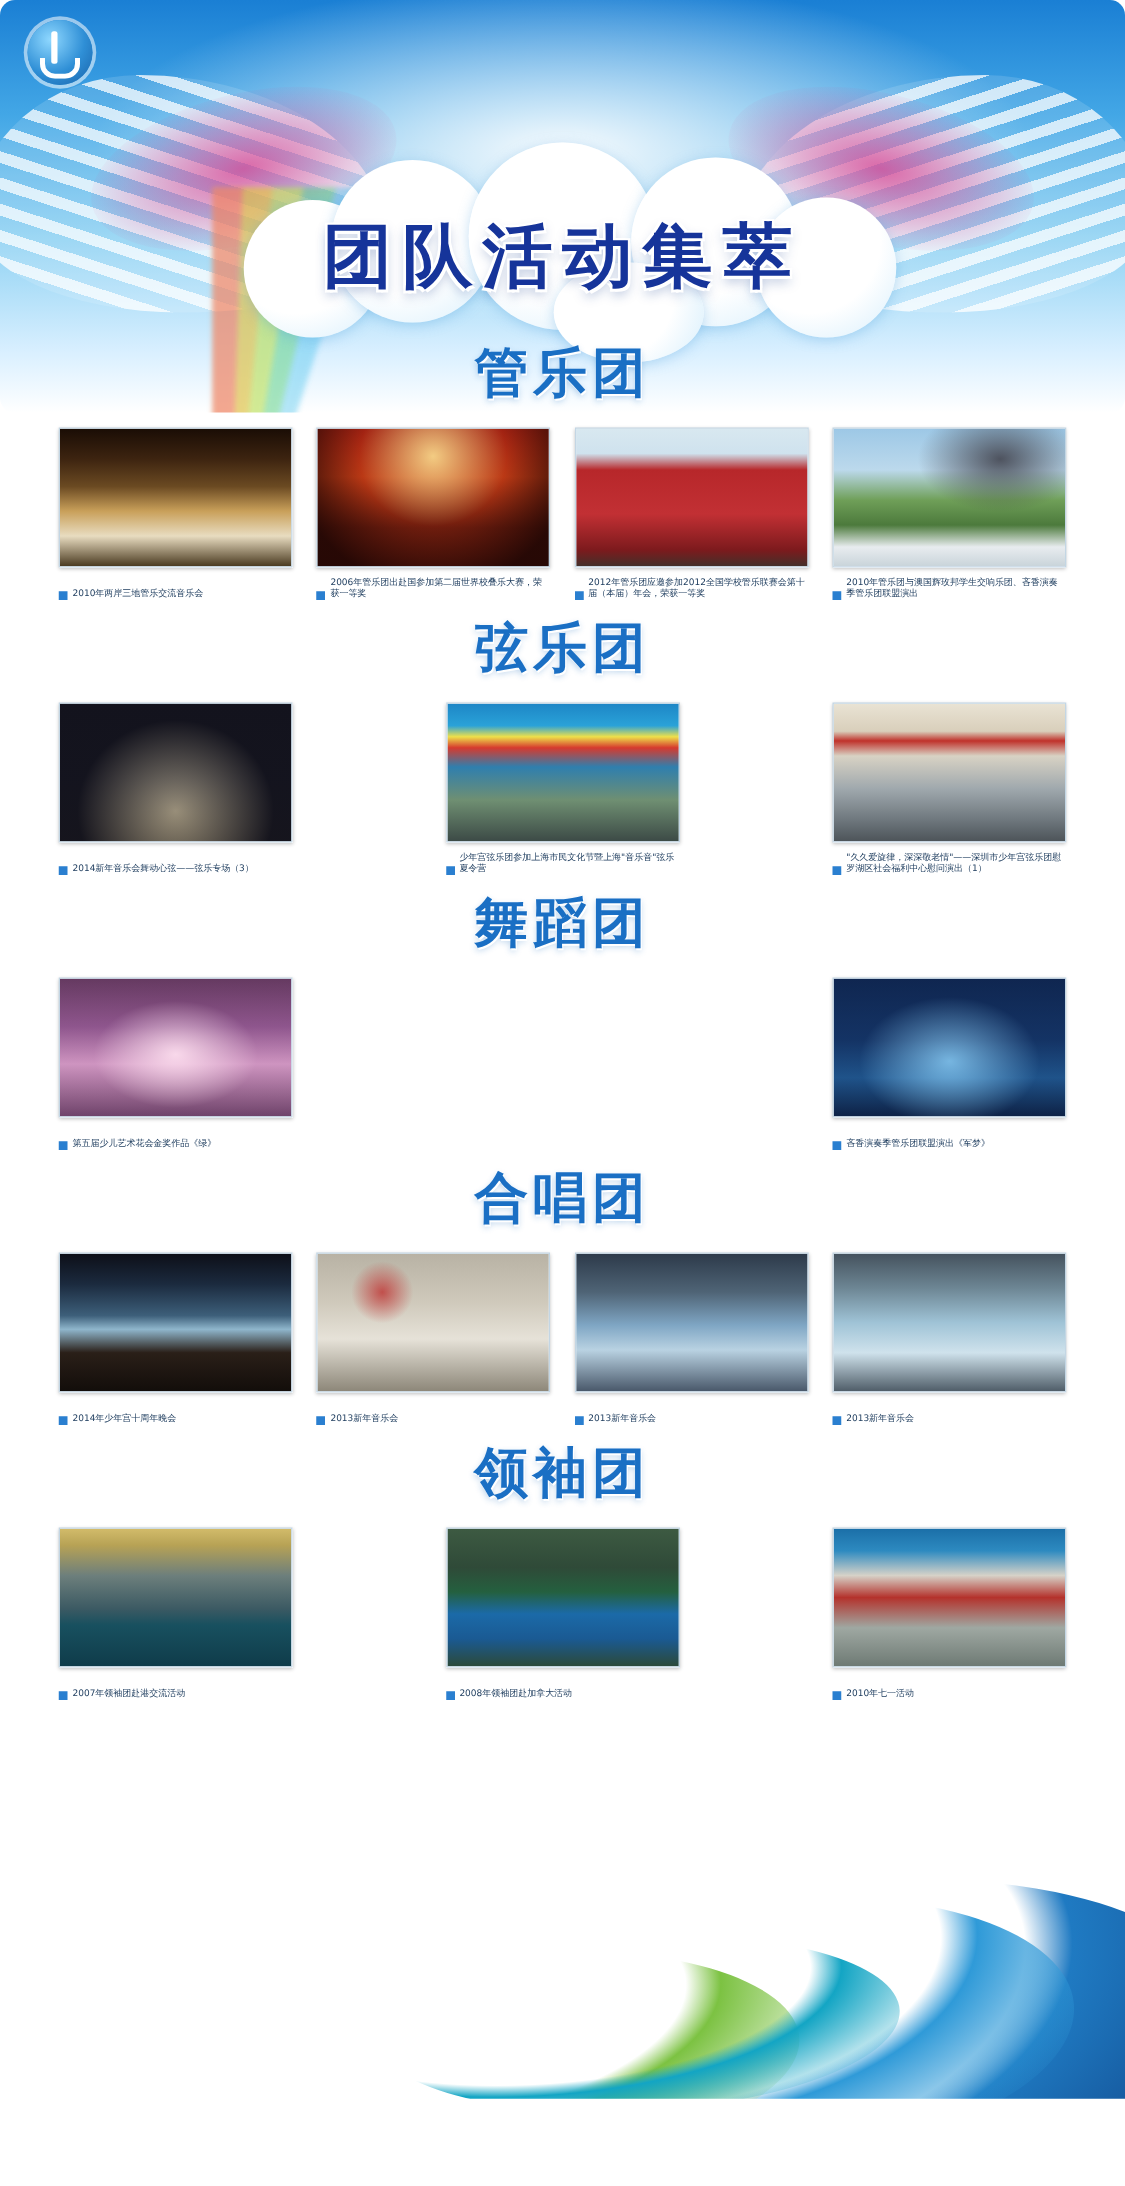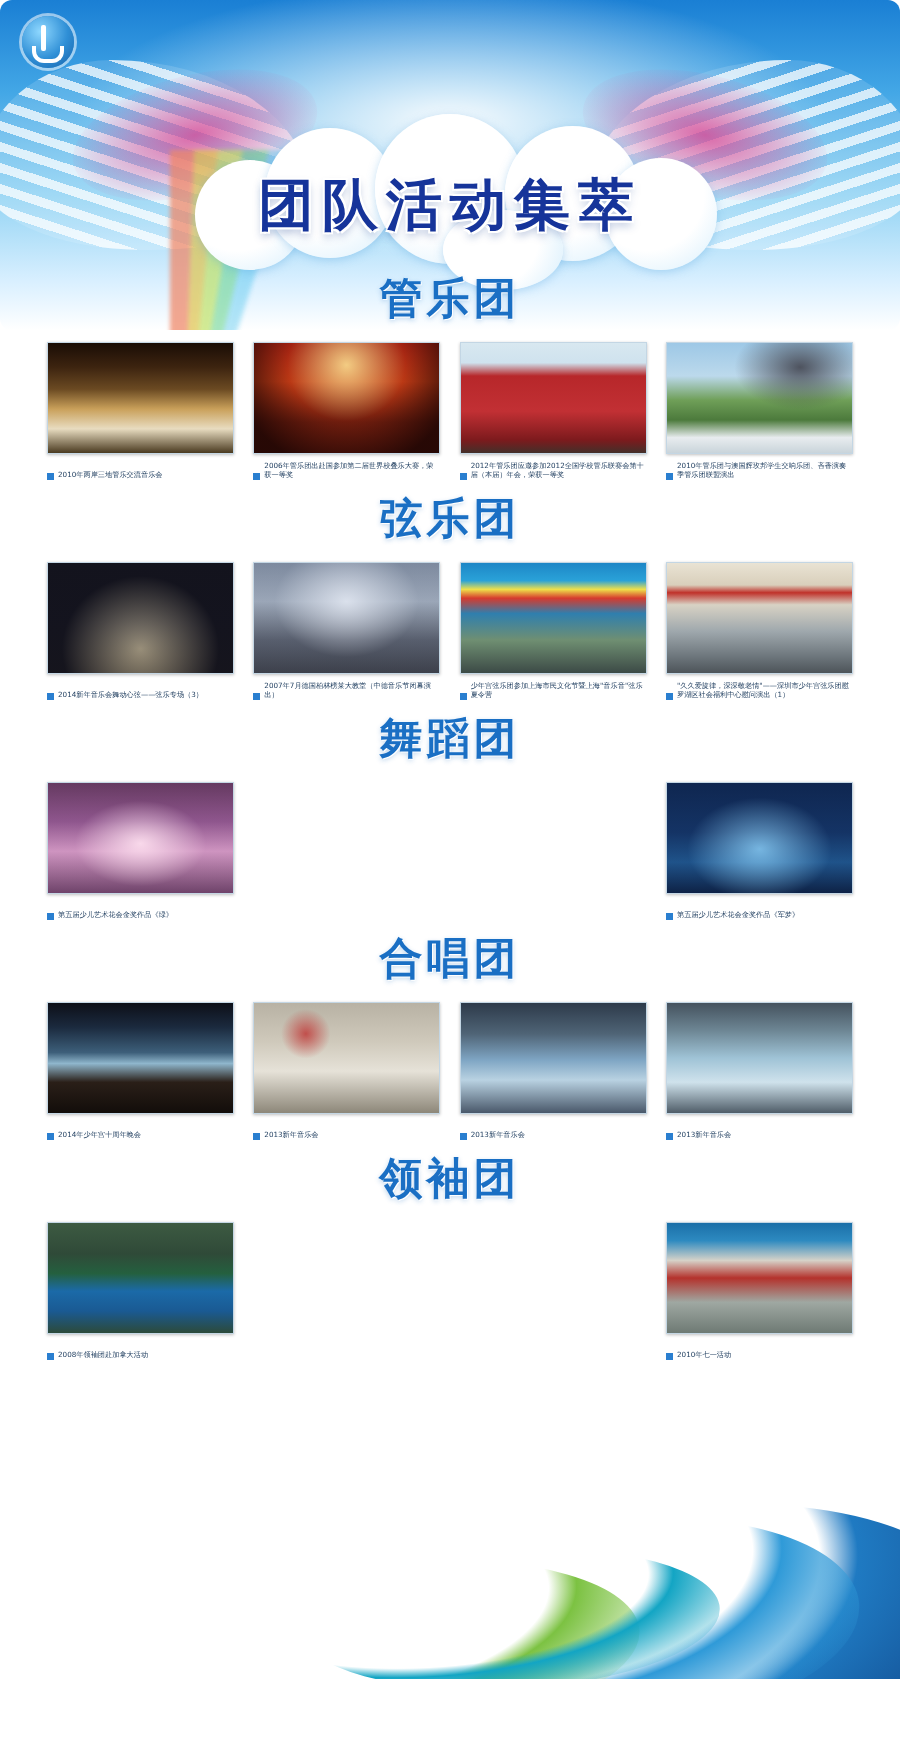--- a/index.html
+++ b/index.html
@@ -315,27 +315,20 @@
       <div class="section-title">弦乐团</div>
       <div class="photo-row">
         <div class="photo-cell">
           <div class="photo" style="background-image: radial-gradient(ellipse at 50% 78%, rgba(255,240,200,0.55) 0%, rgba(20,20,30,0.9) 60%), linear-gradient(180deg,#0a0a14 0%,#12121f 55%,#241c14 100%);"></div>
           <div class="caption">
             <span class="bullet"></span>
             <span class="caption-text">2014新年音乐会舞动心弦——弦乐专场（3）</span>
           </div>
         </div>
         <div class="photo-cell">
-          <div class="photo" style="background-image: radial-gradient(ellipse at 50% 35%, rgba(230,235,245,0.8) 0%, rgba(120,130,150,0.3) 55%), linear-gradient(180deg,#7f8da2 0%,#aab6c6 35%,#4a4f5c 70%,#23242b 100%);"></div>
-          <div class="caption">
-            <span class="bullet"></span>
-            <span class="caption-text">2007年7月德国柏林榜莱大教堂（中德音乐节闭幕演出）</span>
-          </div>
-        </div>
-        <div class="photo-cell">
           <div class="photo" style="background-image: linear-gradient(180deg,#1d86c6 0%,#2aa2d8 16%,#efe04a 24%,#d63a2e 32%,#2f7fae 46%,#6f8f72 70%,#3c4a46 100%);"></div>
           <div class="caption">
             <span class="bullet"></span>
             <span class="caption-text">少年宫弦乐团参加上海市民文化节暨上海"音乐音"弦乐夏令营</span>
           </div>
         </div>
         <div class="photo-cell">
           <div class="photo" style="background-image: linear-gradient(180deg,#e9e3d4 0%,#d9cfbb 20%,#c0322b 27%,#d8d2c4 38%,#9fa8ad 62%,#6d767c 85%,#4d5459 100%);"></div>
           <div class="caption">
             <span class="bullet"></span>
@@ -352,21 +345,21 @@
           <div class="photo" style="background-image: radial-gradient(ellipse at 50% 55%, rgba(255,225,240,0.9) 0%, rgba(190,120,170,0.4) 50%), linear-gradient(180deg,#2a1030 0%,#6f3f7a 35%,#d9a7cf 62%,#3a2040 100%);"></div>
           <div class="caption">
             <span class="bullet"></span>
             <span class="caption-text">第五届少儿艺术花会金奖作品《绿》</span>
           </div>
         </div>
         <div class="photo-cell">
           <div class="photo" style="background-image: radial-gradient(ellipse at 50% 60%, rgba(140,205,245,0.8) 0%, rgba(20,50,100,0.5) 55%), linear-gradient(180deg,#0a1a3c 0%,#143566 45%,#2a74b0 72%,#081228 100%);"></div>
           <div class="caption">
             <span class="bullet"></span>
-            <span class="caption-text">第五届少儿艺术花会金奖作品《军梦》</span>
+            <span class="caption-text">吝香演奏季管乐团联盟演出《军梦》</span>
           </div>
         </div>
       </div>
     </div>
 
     <div class="section">
       <div class="section-title">合唱团</div>
       <div class="photo-row">
         <div class="photo-cell">
           <div class="photo" style="background-image: linear-gradient(180deg,#0d0f18 0%,#1b2a3e 22%,#3d5f7a 45%,#8fb6cc 55%,#2a1f18 72%,#120d0a 100%), radial-gradient(ellipse at 50% 52%, rgba(190,220,240,0.6) 0%, rgba(0,0,0,0) 48%);"></div>
@@ -395,20 +388,27 @@
             <span class="bullet"></span>
             <span class="caption-text">2013新年音乐会</span>
           </div>
         </div>
       </div>
     </div>
 
     <div class="section">
       <div class="section-title">领袖团</div>
       <div class="photo-row">
+        <div class="photo-cell">
+          <div class="photo" style="background-image: linear-gradient(180deg,#d2bb6a 0%,#b7a255 12%,#6d7f7c 34%,#3c5a63 58%,#18505f 70%,#0f3c4a 100%);"></div>
+          <div class="caption">
+            <span class="bullet"></span>
+            <span class="caption-text">2007年领袖团赴港交流活动</span>
+          </div>
+        </div>
         <div class="photo-cell">
           <div class="photo" style="background-image: linear-gradient(180deg,#3d5a42 0%,#2f4a38 28%,#24603f 46%,#1b6aa8 62%,#1a5a93 80%,#2c4a3a 100%);"></div>
           <div class="caption">
             <span class="bullet"></span>
             <span class="caption-text">2008年领袖团赴加拿大活动</span>
           </div>
         </div>
         <div class="photo-cell">
           <div class="photo" style="background-image: linear-gradient(180deg,#1b6fa8 0%,#2d8ac0 16%,#d6d2c8 34%,#b4322c 50%,#9fa8a2 72%,#6e7a74 100%);"></div>
           <div class="caption">

